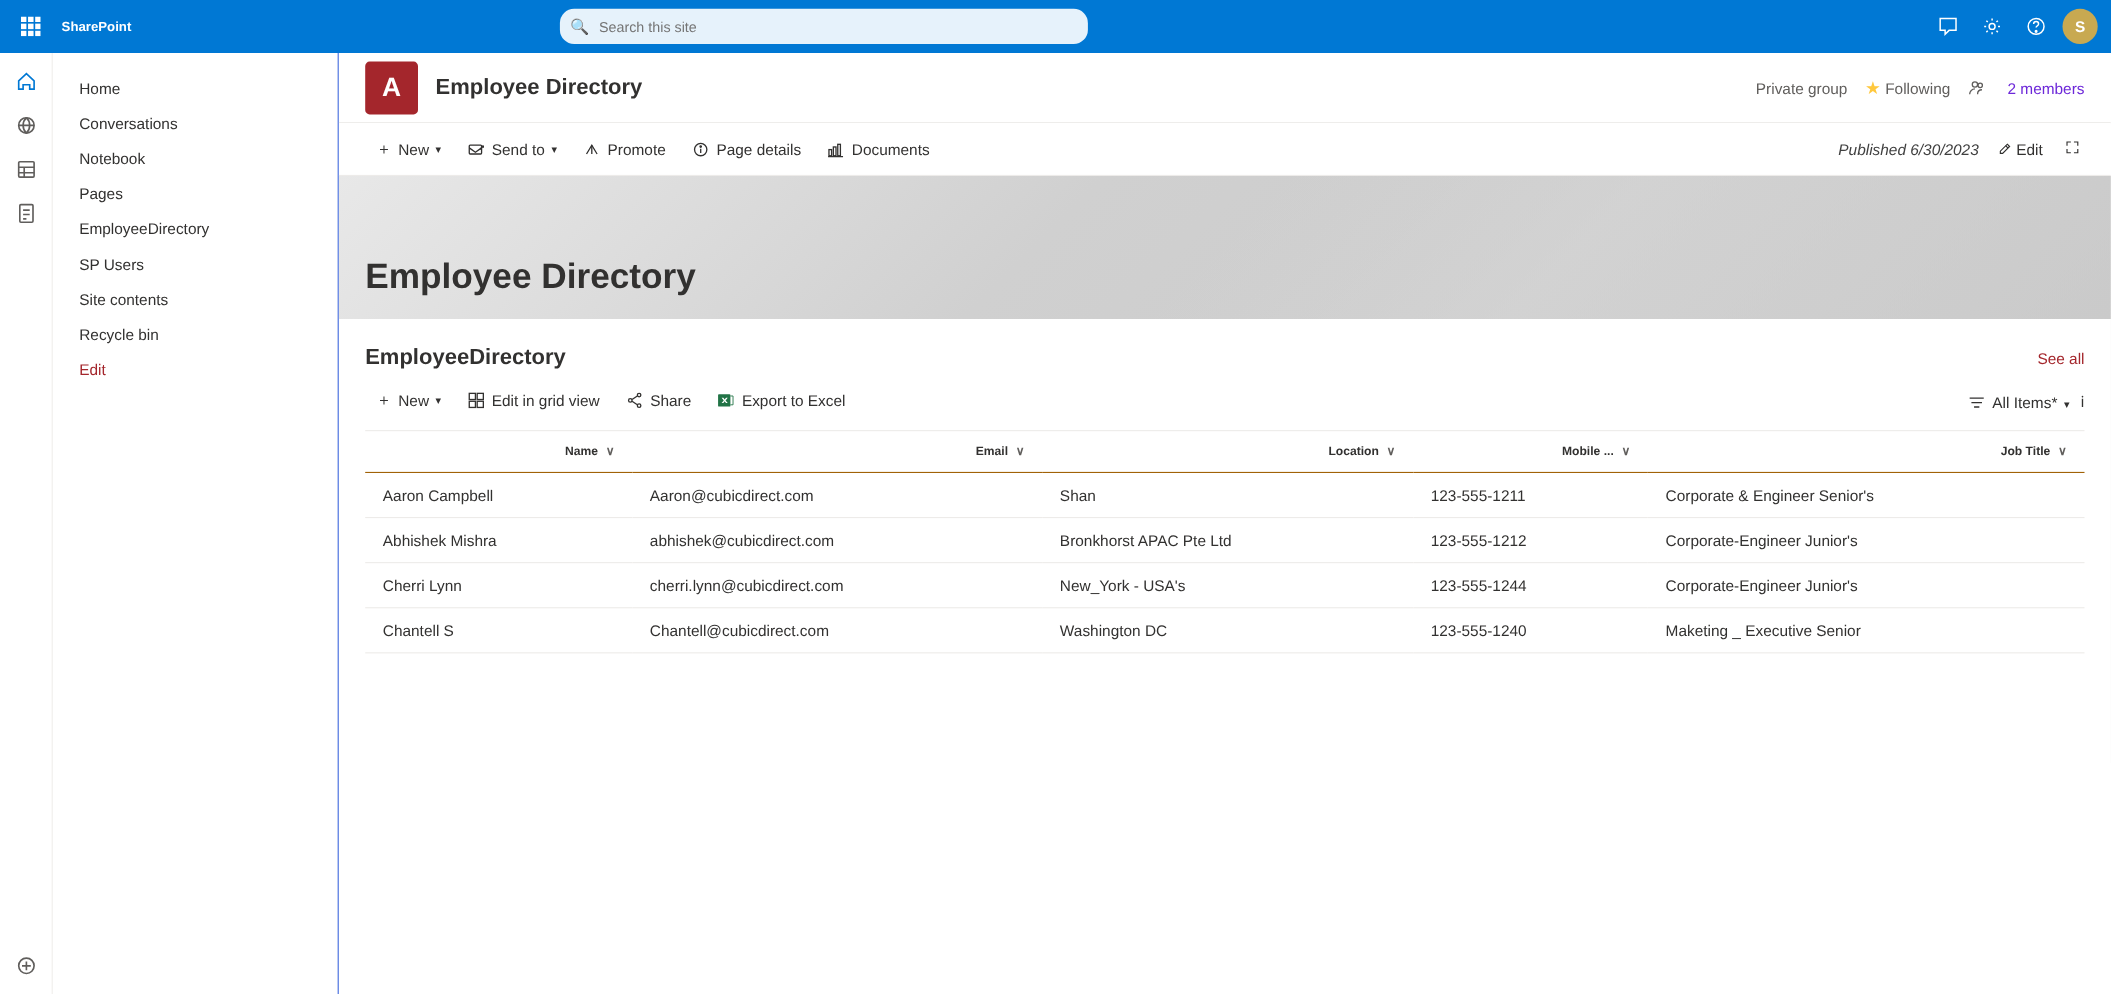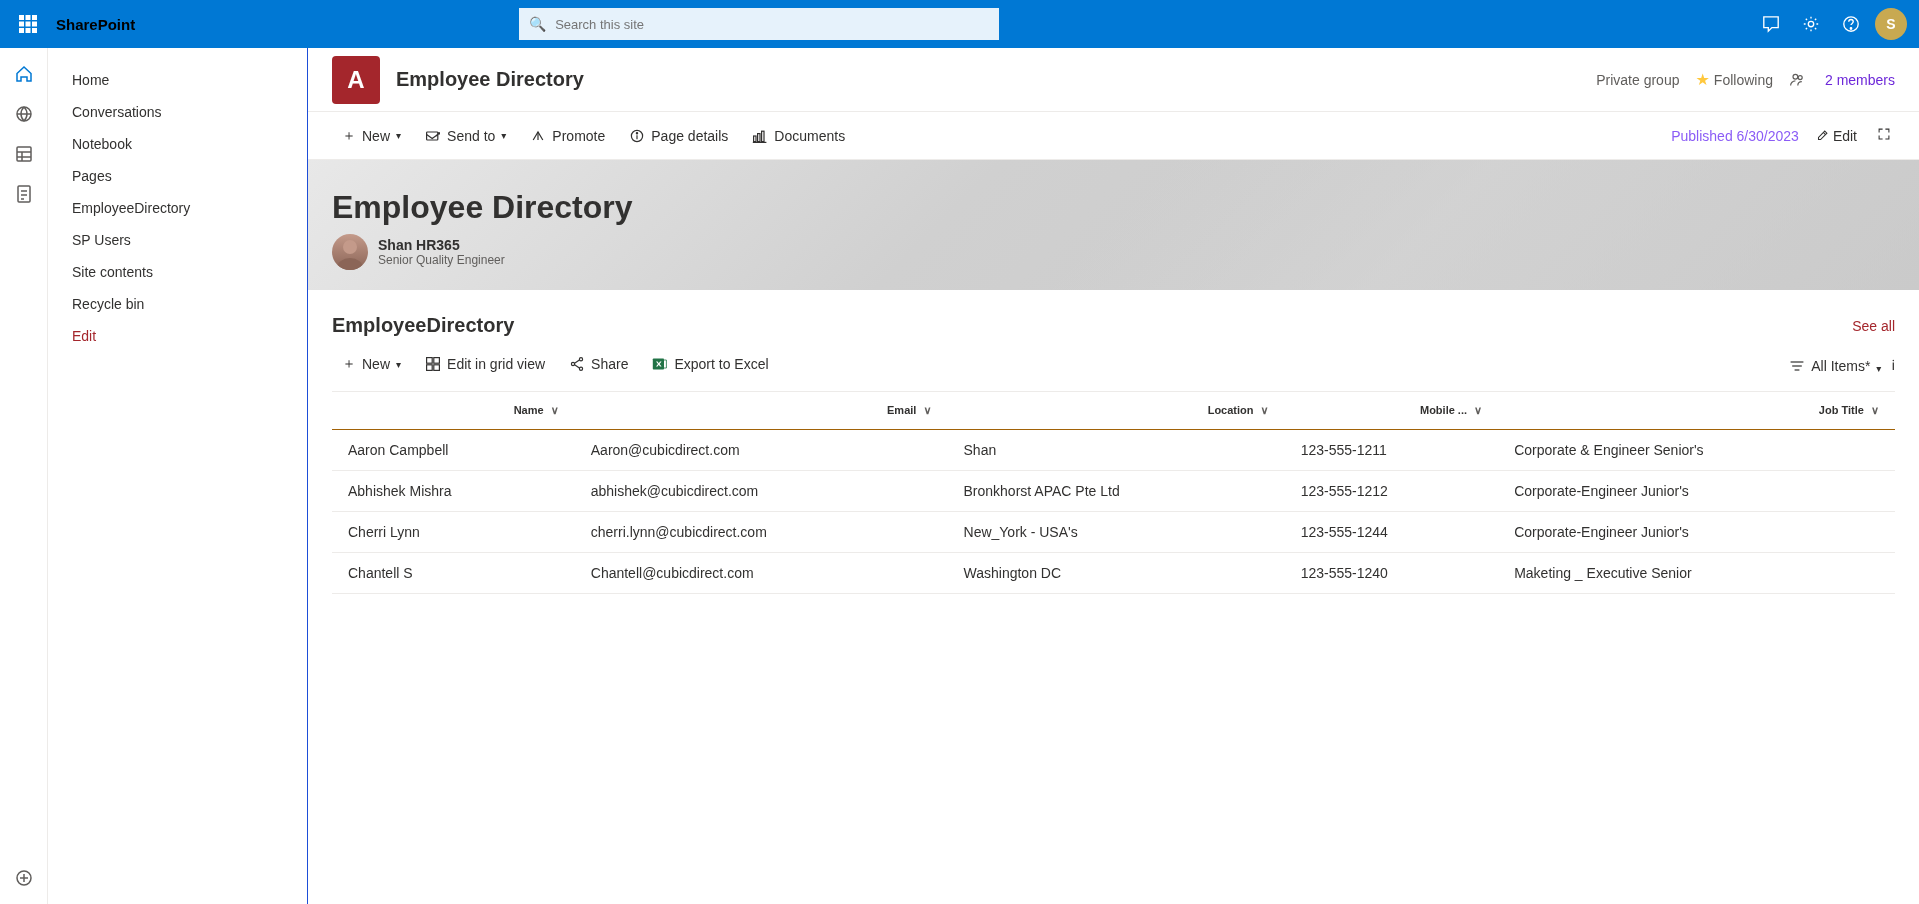--- a/index.html
+++ b/index.html
@@ -16,32 +16,32 @@
       color: white;
       position: fixed;
       top: 0; left: 0; right: 0;
       z-index: 100;
     }
     .top-bar-waffle {
       display: flex; align-items: center; justify-content: center;
       width: 32px; height: 32px; cursor: pointer;
     }
     .top-bar-brand {
-      font-size: 15px; font-weight: 600; color: #000000; white-space: nowrap;
+      font-size: 12px; font-weight: 600; color: #ffffff; white-space: nowrap;
     }
     .top-bar-search {
       flex: 1;
       max-width: 480px;
       margin: 0 auto;
       position: relative;
     }
     .top-bar-search input {
       width: 100%;
       height: 32px;
-      border-radius: 0;
+      border-radius: 13px;
       border: none;
       padding: 0 12px 0 36px;
       font-size: 13px;
       background: rgba(255,255,255,0.9);
       color: #333;
       outline: none;
     }
     .top-bar-search .search-icon {
       position: absolute;
       left: 10px; top: 50%; transform: translateY(-50%);
@@ -182,21 +182,21 @@
       border: none;
       background: transparent;
     }
     .cmd-btn .chevron { font-size: 10px; }
     .cmd-bar-right {
       margin-left: auto;
       display: flex; align-items: center; gap: 8px;
       color: #605e5c;
       font-size: 14px;
     }
-    .published-label { color: #8b5cf6; font-size: 14px; }
+    .published-label { color: #404040; font-size: 14px; font-style: italic; }
     .edit-btn {
       display: flex; align-items: center; gap: 4px;
       cursor: pointer; color: #323130;
       padding: 4px 8px;
       border-radius: 4px;
     }
     .expand-btn {
       cursor: pointer; color: #323130;
       padding: 4px;
       border-radius: 4px;
@@ -500,34 +500,20 @@
             <path d="M3 8V3h5M17 8V3h-5M3 12v5h5M17 12v5h-5"></path>
           </svg>
         </div>
       </div>
     </div>
 
     <div class="hero-section">
       <div class="hero-bg-pattern"></div>
       <div class="hero-content">
         <div class="hero-title">Employee Directory</div>
-        <div class="hero-author">
-          <div class="author-avatar">
-            <div class="author-avatar-inner">
-              <svg width="36" height="36" viewBox="0 0 36 36" fill="none">
-                <circle cx="18" cy="13" r="7" fill="#c49a8a"></circle>
-                <ellipse cx="18" cy="34" rx="13" ry="10" fill="#8b6557"></ellipse>
-              </svg>
-            </div>
-          </div>
-          <div class="author-info">
-            <div class="author-name">Shan HR365</div>
-            <div class="author-title">Senior Quality Engineer</div>
-          </div>
-        </div>
       </div>
     </div>
 
     <div class="content-section">
       <div class="content-section-header">
         <span class="content-section-title">EmployeeDirectory</span>
         <span class="see-all-link">See all</span>
       </div>
 
       <div class="sub-command-bar">

